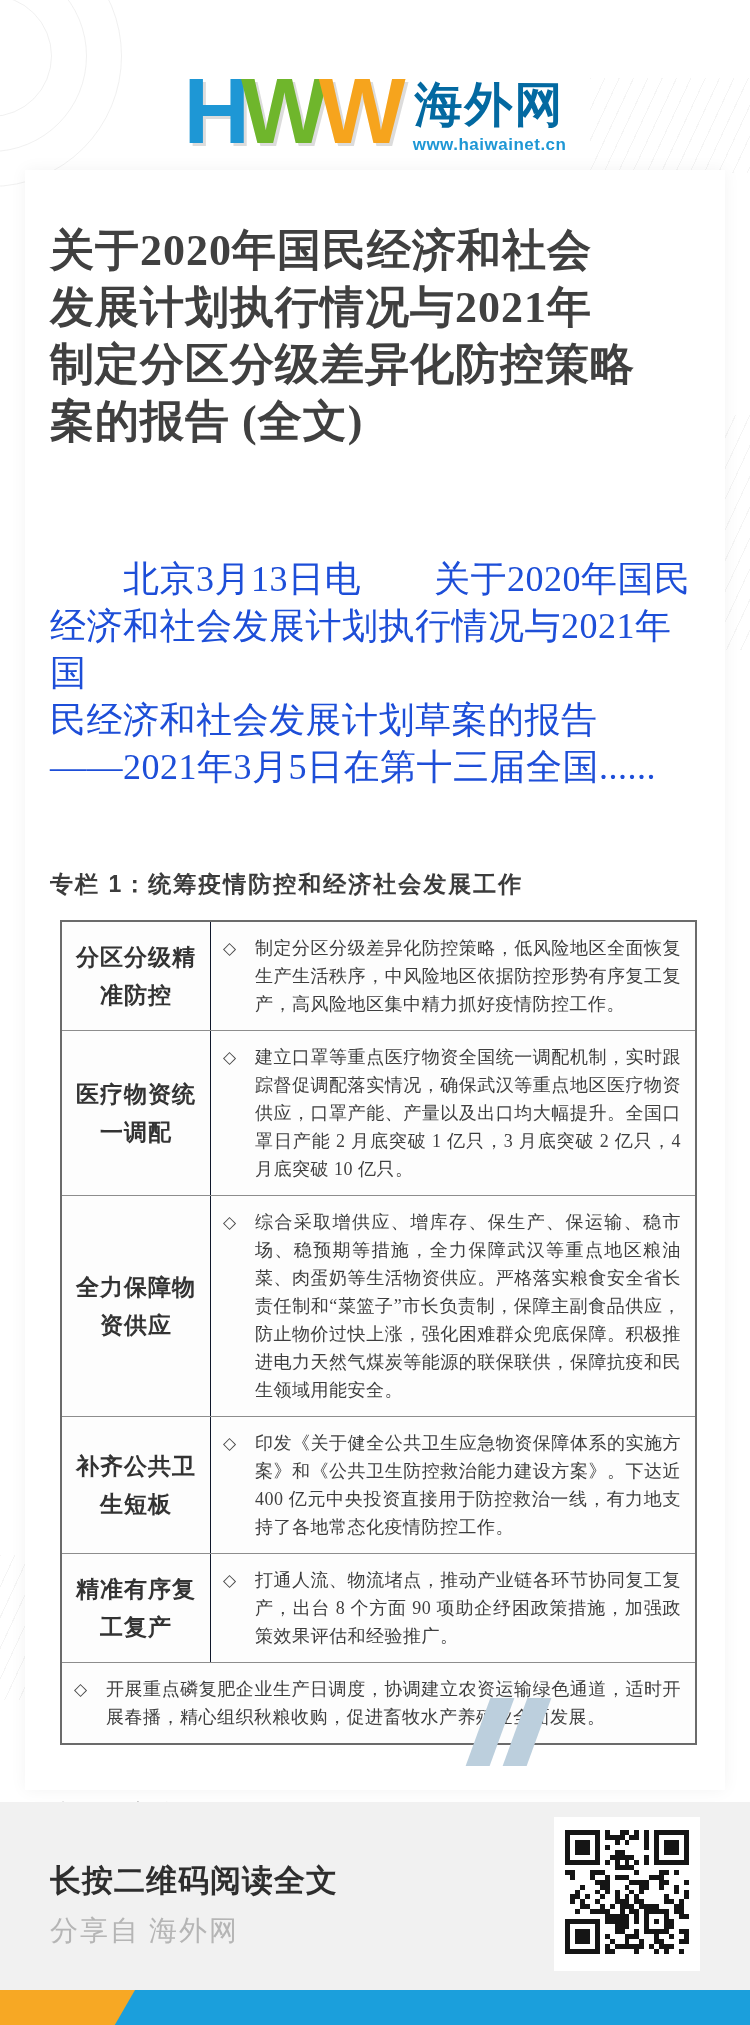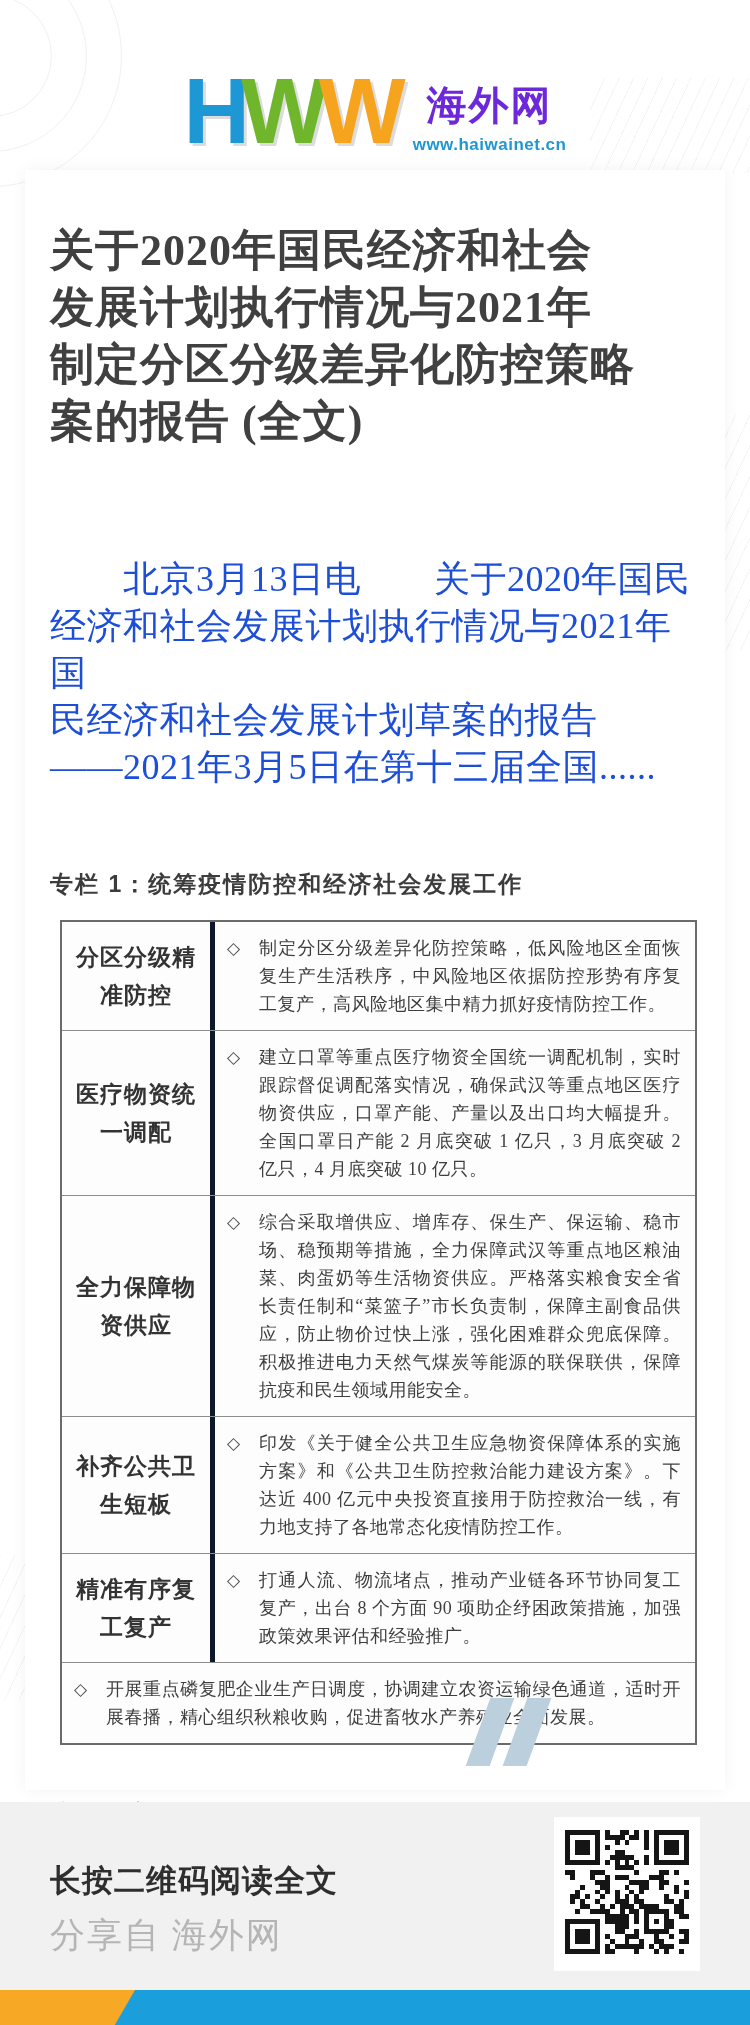--- a/index.html
+++ b/index.html
@@ -20,58 +20,58 @@
   .header{position:absolute;left:0;top:0;right:0;height:170px;background:transparent;}
   .logo{position:absolute;left:50%;top:72px;transform:translateX(-50%);
         display:flex;align-items:flex-start;gap:16px;cursor:pointer;}
   .hww{display:flex;font-family:"Liberation Sans","DejaVu Sans",sans-serif;
        font-weight:900;font-size:92px;line-height:78px;letter-spacing:-9px;}
   .hww span{text-shadow:3px 3px 0 rgba(60,60,60,.18);}
   .l-blue{color:#1e97d5;}
   .l-green{color:#6fb62c;}
   .l-orange{color:#f6a41d;}
   .site{display:flex;flex-direction:column;align-items:center;padding-top:2px;}
-  .site-name{color:#6d28d9;font-family:"Liberation Sans","DejaVu Sans",sans-serif;
-             font-weight:700;font-size:40px;line-height:62px;letter-spacing:2px;text-align:right;}
+  .site-name{color:#0369a1;font-family:"Liberation Sans","DejaVu Sans",sans-serif;
+             font-weight:700;font-size:48px;line-height:62px;letter-spacing:2px;text-align:right;}
   .site-url{color:#1e97d5;font-family:"Liberation Sans","DejaVu Sans",sans-serif;
             font-weight:700;font-size:17px;line-height:18px;letter-spacing:.5px;}
 
   
   .card{position:absolute;left:25px;right:25px;top:170px;bottom:235px;background:#ffffff;
         box-shadow:0 0 16px rgba(0,0,0,.05);padding:52px 25px 0;box-sizing:border-box;}
   .title{font-size:44px;line-height:57px;font-weight:700;color:#404040;letter-spacing:1px;}
   .summary{margin-top:106px;font-size:36px;line-height:47px;color:#1d4ed8;letter-spacing:.5px;}
 
   
   .tbl-section{margin-top:78px;}
   .tbl-title{text-align:left;font-family:"Liberation Sans","DejaVu Sans",sans-serif;
              font-weight:700;font-size:23px;color:#3c3c3c;letter-spacing:2px;}
   .ctable{margin:20px 3px 0 10px;border:2px solid #6b6b6b;background:#fdfdfd;}
   .trow{display:flex;border-top:1px solid #8d8d8d;}
   .trow:first-child{border-top:none;}
-  .tlabel{width:128px;min-width:128px;border-right:5px solid #0f172a;
+  .tlabel{width:128px;min-width:128px;border-right:1px solid #0f172a;
           display:flex;align-items:center;justify-content:center;text-align:center;
           font-family:"Liberation Sans","DejaVu Sans",sans-serif;font-weight:700;
           font-size:23px;line-height:38px;color:#333;padding:10px 10px;letter-spacing:1px;}
   .tcontent{flex:1;display:flex;padding:12px 14px 12px 12px;font-size:18px;line-height:28px;
             color:#3e3e3e;letter-spacing:.5px;text-align:justify;}
   .bullet{width:32px;min-width:32px;color:#4a4a4a;font-size:17px;padding-top:1px;}
 
   
   .source{margin-top:52px;font-size:26px;color:#a6a6a6;letter-spacing:1px;}
   .source .dt{margin-left:18px;}
 
   
   .quote{position:absolute;left:478px;top:1698px;display:flex;gap:13px;}
   .quote i{display:block;width:24px;height:68px;background:#bccfdd;transform:skewX(-20deg);}
 
   
   .footer{position:absolute;left:0;right:0;bottom:35px;height:188px;background:#f1f1f1;}
   .cta{position:absolute;left:50px;top:58px;font-size:31px;font-weight:700;color:#2e2e2e;letter-spacing:1px;}
-  .share{position:absolute;left:50px;top:110px;font-size:35px;color:#b5b5b5;letter-spacing:2px;}
+  .share{position:absolute;left:50px;top:110px;font-size:28px;color:#b5b5b5;letter-spacing:2px;}
   .qr-card{position:absolute;right:50px;top:15px;width:146px;height:154px;background:#ffffff;
            display:flex;align-items:center;justify-content:center;cursor:pointer;}
 
   
   .bar{position:absolute;left:0;right:0;bottom:0;height:35px;background:#1b9fdc;}
   .bar-orange{position:absolute;left:0;top:0;bottom:0;width:135px;background:#f7a824;
               clip-path:polygon(0 0,100% 0,85% 100%,0 100%);}
 </style>
 </head>
 <body>

